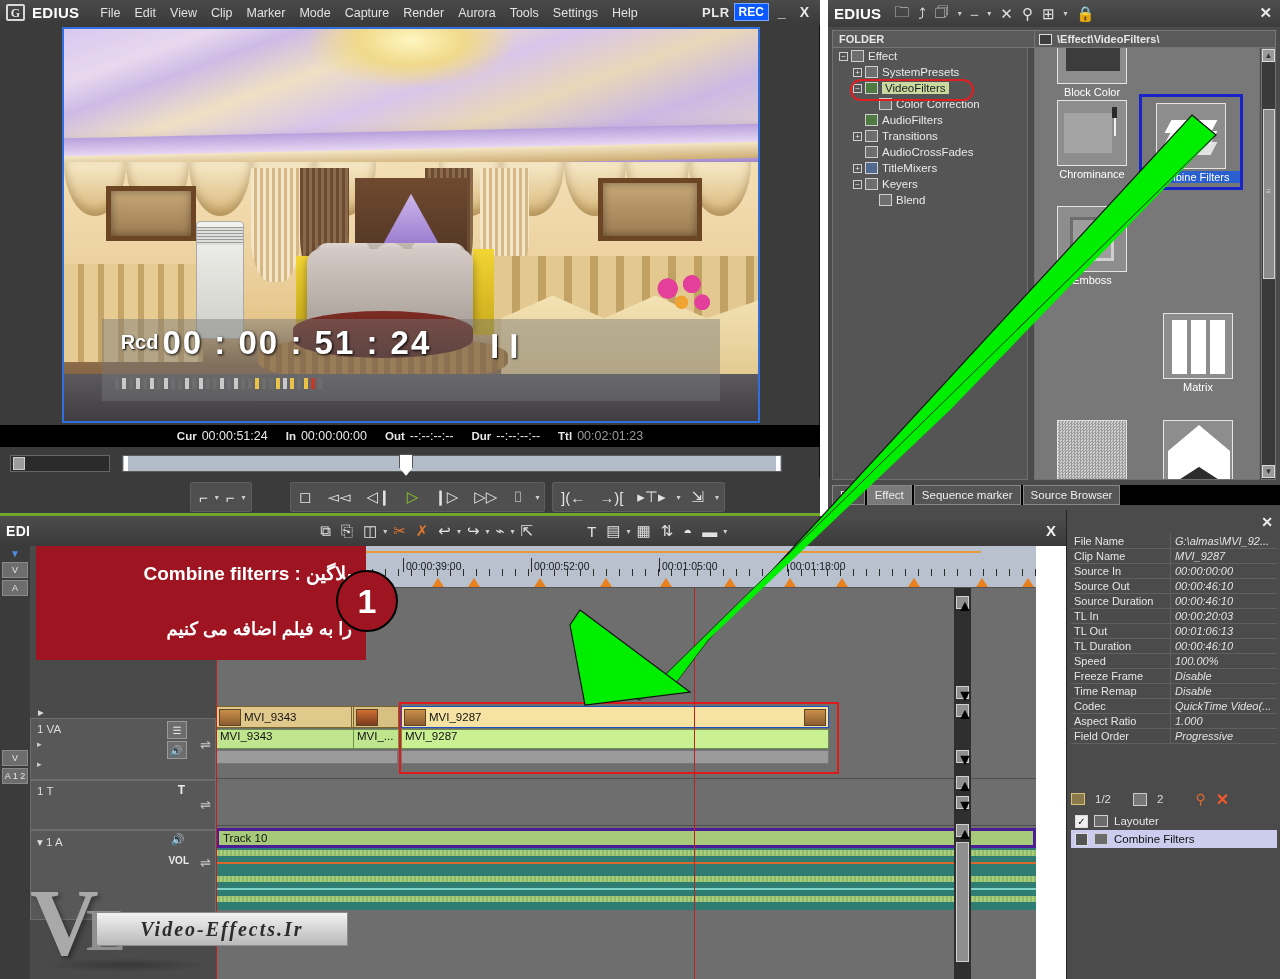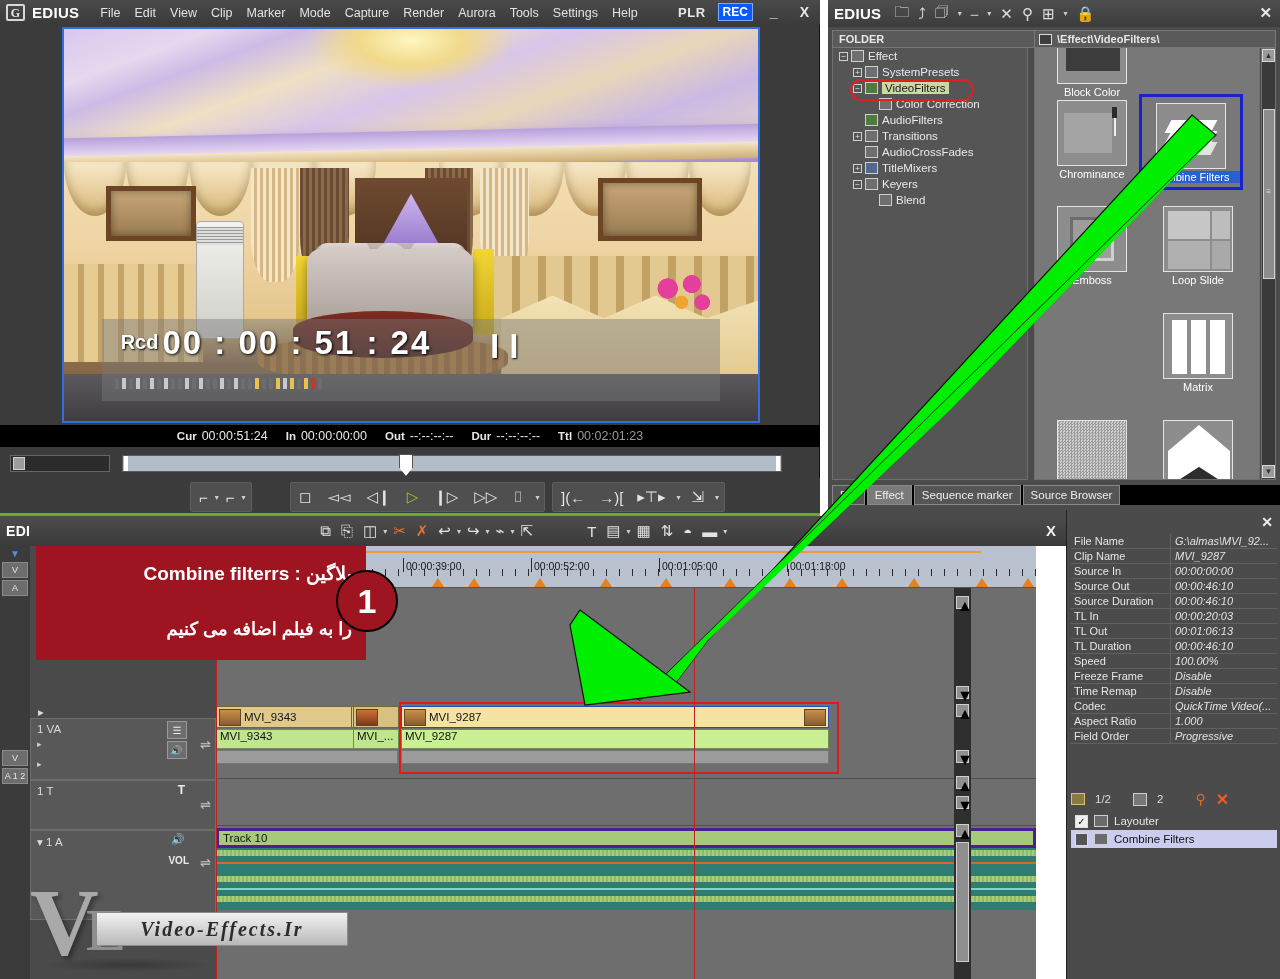--- a/index.html
+++ b/index.html
@@ -23,21 +23,21 @@
     display: flex; align-items: center; padding-left: 6px;
   }
   .app-logo {
     width: 19px; height: 17px; border: 2px solid #d8d8d8; border-radius: 2px;
     display:flex; align-items:center; justify-content:center;
     color:#e8e8e8; font-size: 12px; font-weight: bold; line-height: 1;
     margin-right: 7px; font-family:"Liberation Serif", serif;
   }
   .app-name { color:#ffffff; font-weight: bold; font-size: 15px; letter-spacing:.3px; margin-right: 14px;}
   .menu-item { color:#e2e2e2; font-size: 12.5px; padding: 2px 7px; cursor: default; }
-  .tb-right { position:absolute; right: 6px; top: 3px; display:flex; align-items:center; gap:12px;}
+  .tb-right { position:absolute; right: 6px; top: 3px; display:flex; align-items:center; gap:4px;}
   .plr-label { color:#e8e8e8; font-size:13px; font-weight:bold; letter-spacing:.5px;}
   .rec-badge { background:#0a58ff; color:#fff; font-size:12px; font-weight:bold; padding:1px 4px; border:1px solid #7aa7ff;}
   .win-btn { color:#e8e8e8; font-size:14px; font-weight:bold; padding: 0 5px; cursor:default;}
 
   
   .video-area {
     position:absolute; left: 62px; top: 27px; width: 698px; height: 396px;
     border: 2px solid #2f6fe0; background:#000; overflow:hidden;
   }
   .vid-bg { position:absolute; inset:0; }
@@ -598,29 +598,20 @@
             <div style="position:absolute;left:11px;top:16px;width:46px;height:13px;background:#ffffff;transform:skewX(-28deg);"></div>
           </div>
           <div class="eff-label sel">Combine Filters</div>
         </div>
 
         <div class="eff-cell" style="left:2px; top:158px;">
           <div class="eff-thumb">
             <div style="position:absolute;left:12px;top:10px;width:44px;height:44px;background:#9d9d9d;border-top:3px solid #6d6d6d;border-left:3px solid #6d6d6d;border-right:3px solid #cfcfcf;border-bottom:3px solid #cfcfcf;"></div>
           </div>
           <div class="eff-label">Emboss</div>
-        </div>
-        <div class="eff-cell" style="left:108px; top:158px;">
-          <div class="eff-thumb">
-            <div style="position:absolute;left:4px;top:4px;width:42px;height:28px;background:#c6c6c6;"></div>
-            <div style="position:absolute;left:48px;top:4px;width:18px;height:28px;background:#bdbdbd;"></div>
-            <div style="position:absolute;left:4px;top:34px;width:42px;height:28px;background:#b0b0b0;"></div>
-            <div style="position:absolute;left:48px;top:34px;width:18px;height:28px;background:#a9a9a9;"></div>
-          </div>
-          <div class="eff-label">Loop Slide</div>
         </div>
 
         <div class="eff-cell" style="left:108px; top:265px;">
           <div class="eff-thumb">
             <div style="position:absolute;left:8px;top:6px;width:54px;height:54px;
               background:repeating-linear-gradient(90deg,#fff 0 15px,#8d8d8d 15px 19px),
                          repeating-linear-gradient(0deg,rgba(141,141,141,0) 0 15px,#8d8d8d 15px 19px);"></div>
           </div>
           <div class="eff-label">Matrix</div>
         </div>

